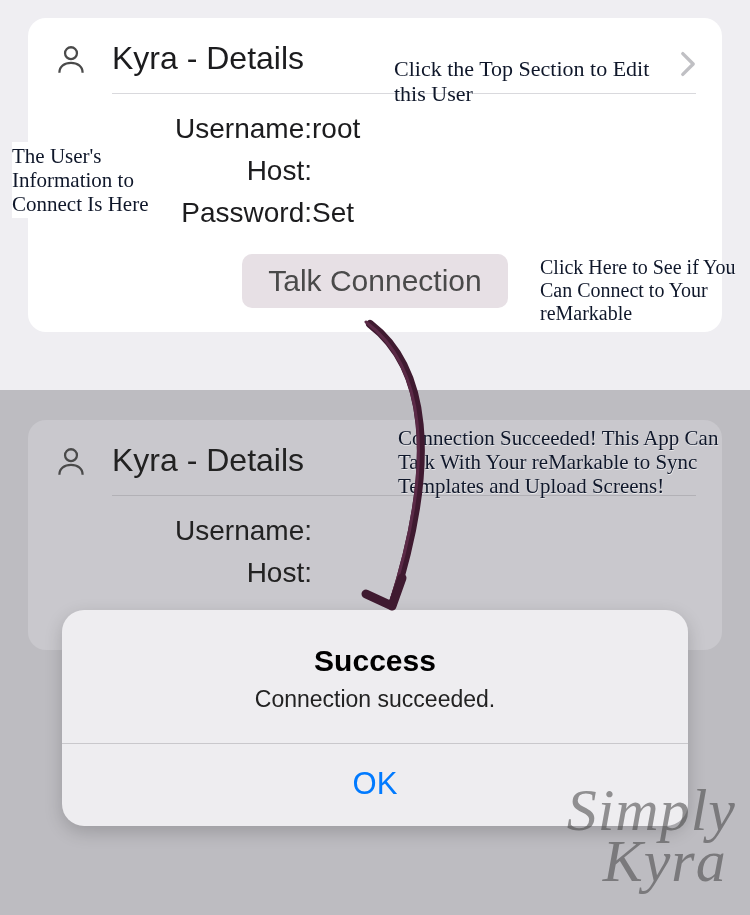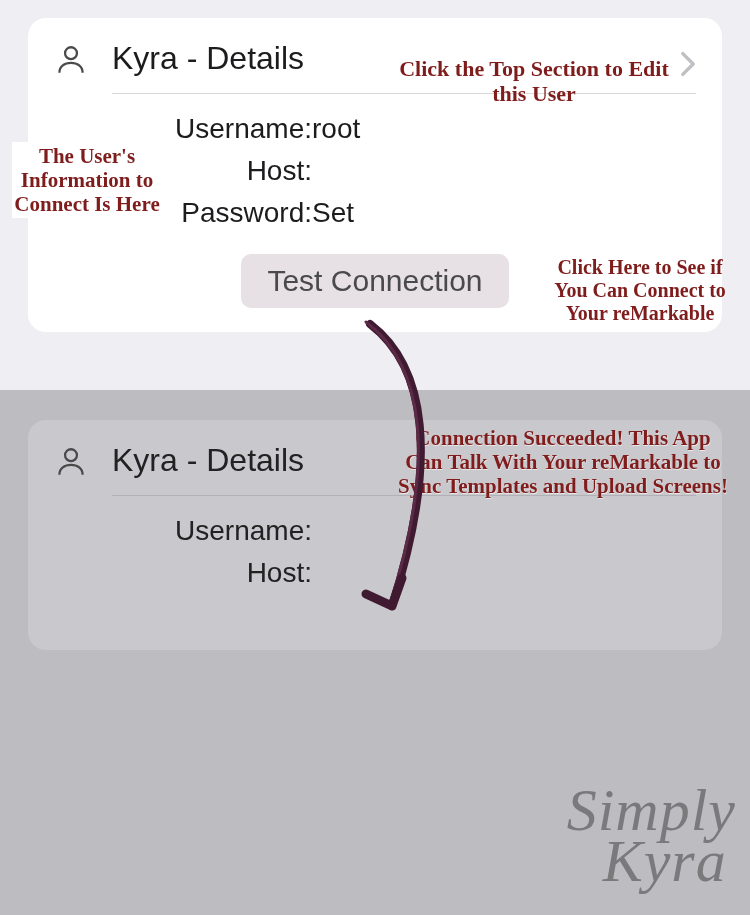--- a/index.html
+++ b/index.html
@@ -79,23 +79,22 @@
       padding: 10px 26px;
       border-radius: 10px;
       border: none;
       cursor: pointer;
     }
 
     
     .annot {
       position: absolute;
       font-family: "Comic Sans MS", "Marker Felt", cursive;
-      font-weight: 700;
-      color: #7f1d1d;
-      text-align: center;
+      font-weight: 400;
+      color: #0f172a;
       line-height: 1.15;
       text-shadow: 0.5px 0.5px 0 rgba(255,255,255,0.6);
       z-index: 10;
     }
     .annot-top-right { top: 56px; left: 394px; width: 280px; font-size: 22px; }
     .annot-left { top: 142px; left: 12px; width: 150px; font-size: 21px; background:#fff; padding:2px 0; }
     .annot-test { top: 256px; left: 540px; width: 200px; font-size: 20px; }
 
     
     .bottom-area {
@@ -229,21 +228,21 @@
       </div>
       <div class="row">
         <div class="label">Host:</div>
       </div>
       <div class="row">
         <div class="label">Password:</div>
         <div class="value">Set</div>
       </div>
     </div>
     <div class="test-btn-wrap">
-      <button class="test-btn">Test Connection</button>
+      <button class="test-btn">Talk Connection</button>
     </div>
   </div>
 
   <div class="annot annot-top-right">Click the Top Section to Edit this User</div>
   <div class="annot annot-left">The User's Information to Connect Is Here</div>
   <div class="annot annot-test">Click Here to See if You Can Connect to Your reMarkable</div>
 </div>
 
 <div class="bottom-area">
   <div class="bottom-inner">
@@ -261,20 +260,28 @@
           <div class="label">Username:</div>
         </div>
         <div class="row">
           <div class="label">Host:</div>
         </div>
       </div>
     </div>
 
     <div class="annot annot-success">Connection Succeeded! This App Can Talk With Your reMarkable to Sync Templates and Upload Screens!</div>
 
+    <div class="alert">
+      <div class="alert-body">
+        <div class="alert-title">Success</div>
+        <div class="alert-msg">Connection succeeded.</div>
+      </div>
+      <hr class="alert-divider">
+      <button class="alert-btn">OK</button>
+    </div>
   </div>
 </div>
 
 <svg class="arrow" viewBox="0 0 140 330">
   <path d="M40 8 C 95 50, 110 140, 62 290" fill="none" stroke="#3f1a30" stroke-width="8" stroke-linecap="round"></path>
   <path d="M36 6 C 92 48, 108 138, 60 288" fill="none" stroke="#5b2a47" stroke-width="3" stroke-linecap="round"></path>
   <path d="M62 290 l -26 -12 M62 290 l 10 -28" fill="none" stroke="#3f1a30" stroke-width="9" stroke-linecap="round" stroke-linejoin="round"></path>
 </svg>
 
 <div class="watermark">

